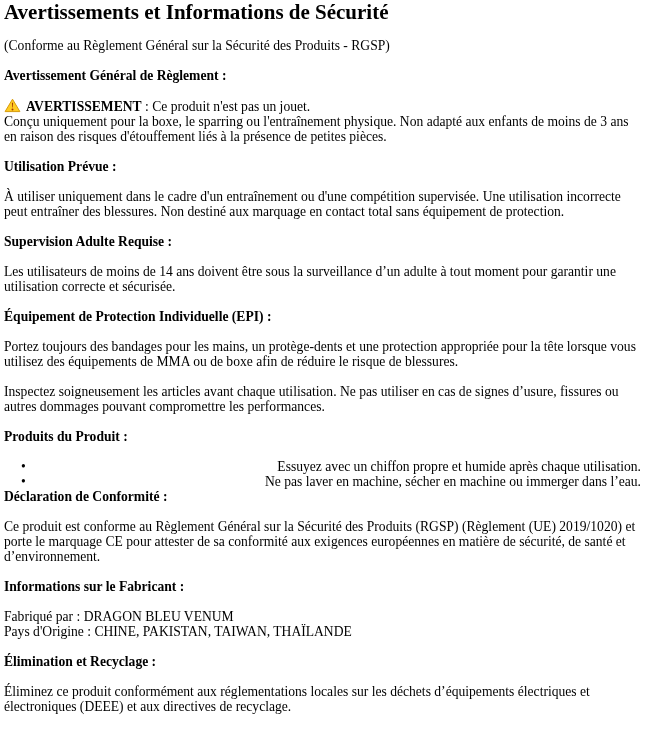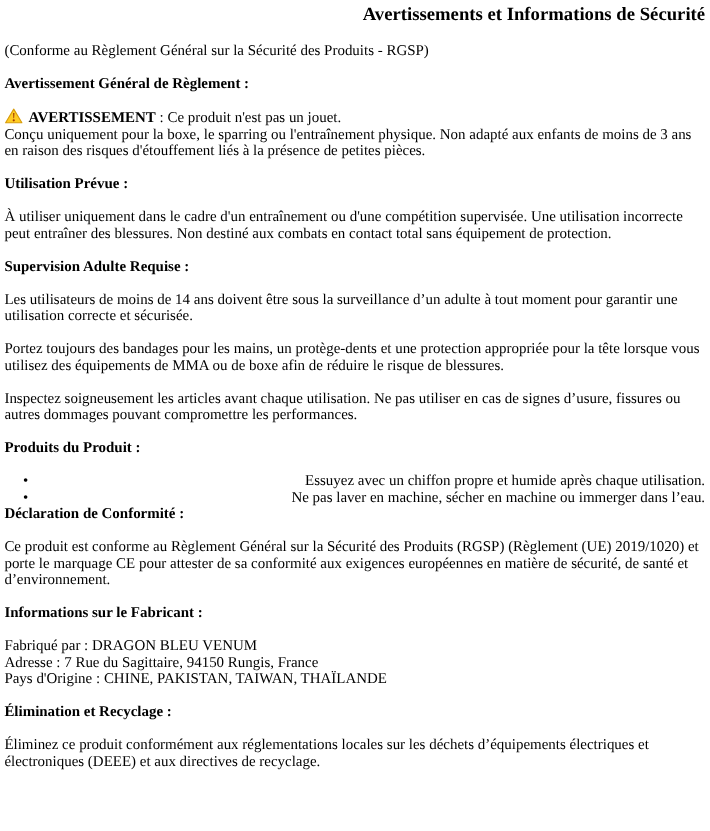--- a/index.html
+++ b/index.html
@@ -12,25 +12,24 @@
     height: 755px;
     box-sizing: border-box;
     padding: 2px 4px 0 4px;
     font-family: "Liberation Serif", "DejaVu Serif", serif;
     font-size: 13.6px;
     line-height: 15px;
     color: #000000;
     overflow: hidden;
   }
   .doc-title {
-    font-size: 17px;
+    font-size: 21px;
     line-height: 21px;
     font-weight: bold;
     margin: 0 0 10px 0;
-    text-align: right;
   }
   .para {
     margin: 15px 0;
   }
   .heading {
     font-weight: bold;
     margin: 15px 0;
   }
   .tight-top {
     margin-top: 0;
@@ -76,41 +75,41 @@
   <p class="para">
     <span class="warn-icon"><svg width="17" height="15" viewBox="0 0 17 15" xmlns="http://www.w3.org/2000/svg">
       <path d="M8.5 1.2 L15.9 13.6 L1.1 13.6 Z" fill="#FFCC22" stroke="#D79B0B" stroke-width="1" stroke-linejoin="round"></path>
       <path d="M7.9 4.8 L9.1 4.8 L8.8 9.6 L8.2 9.6 Z" fill="#A33B00"></path>
       <circle cx="8.5" cy="11.4" r="1" fill="#A33B00"></circle>
     </svg></span><strong>AVERTISSEMENT</strong><span> : Ce produit n'est pas un jouet.</span><br>
     <span>Conçu uniquement pour la boxe, le sparring ou l'entraînement physique. Non adapté aux enfants de moins de 3 ans en raison des risques d'étouffement liés à la présence de petites pièces.</span>
   </p>
 
   <p class="heading">Utilisation Prévue :</p>
-  <p class="para">À utiliser uniquement dans le cadre d'un entraînement ou d'une compétition supervisée. Une utilisation incorrecte peut entraîner des blessures. Non destiné aux combats en contact total sans équipement de protection.</p>
+  <p class="para">À utiliser uniquement dans le cadre d'un entraînement ou d'une compétition supervisée. Une utilisation incorrecte peut entraîner des blessures. Non destiné aux marquage en contact total sans équipement de protection.</p>
 
   <p class="heading">Supervision Adulte Requise :</p>
   <p class="para">Les utilisateurs de moins de 14 ans doivent être sous la surveillance d’un adulte à tout moment pour garantir une utilisation correcte et sécurisée.</p>
 
+  <p class="heading">Équipement de Protection Individuelle (EPI) :</p>
   <p class="para">Portez toujours des bandages pour les mains, un protège-dents et une protection appropriée pour la tête lorsque vous utilisez des équipements de MMA ou de boxe afin de réduire le risque de blessures.</p>
 
   <p class="para">Inspectez soigneusement les articles avant chaque utilisation. Ne pas utiliser en cas de signes d’usure, fissures ou autres dommages pouvant compromettre les performances.</p>
 
   <p class="heading">Produits du Produit :</p>
   <ul class="maint-list">
     <li>Essuyez avec un chiffon propre et humide après chaque utilisation.</li>
     <li>Ne pas laver en machine, sécher en machine ou immerger dans l’eau.</li>
   </ul>
 
   <p class="heading tight-top">Déclaration de Conformité :</p>
   <p class="para">Ce produit est conforme au Règlement Général sur la Sécurité des Produits (RGSP) (Règlement (UE) 2019/1020) et porte le marquage CE pour attester de sa conformité aux exigences européennes en matière de sécurité, de santé et d’environnement.</p>
 
   <p class="heading">Informations sur le Fabricant :</p>
   <div class="para">
     <div class="kv-line"><strong>Fabriqué par</strong><span> : DRAGON BLEU VENUM</span></div>
-    <div class="kv-line"><strong>Adresse</strong><span> : 7 Rue du Sagittaire, 94150 Rungis, France</span></div>
     <div class="kv-line"><strong>Pays d'Origine</strong><span> : CHINE, PAKISTAN, TAIWAN, THAÏLANDE</span></div>
   </div>
 
   <p class="heading">Élimination et Recyclage :</p>
   <p class="para">Éliminez ce produit conformément aux réglementations locales sur les déchets d’équipements électriques et électroniques (DEEE) et aux directives de recyclage.</p>
 
 </div>
 
 </body></html>

